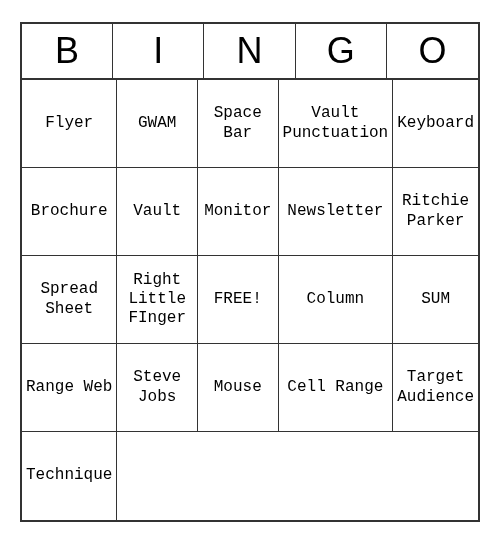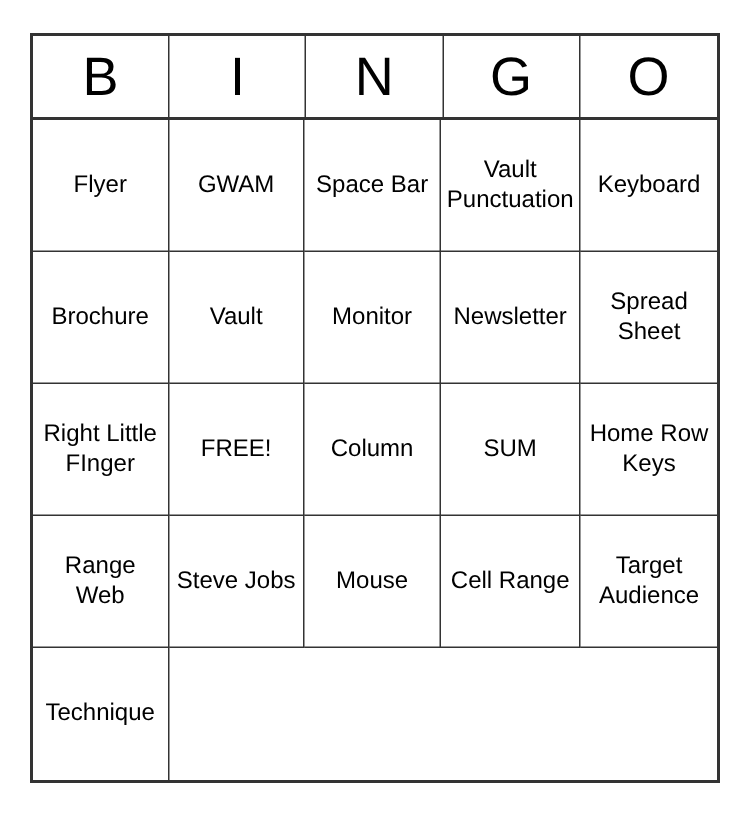--- a/index.html
+++ b/index.html
@@ -38,20 +38,21 @@
     }
 
     .bingo-header-cell:last-child {
       border-right: none;
     }
 
     .bingo-grid {
       display: grid;
       grid-template-columns: repeat(5, 1fr);
       grid-template-rows: repeat(5, 1fr);
+      font-family: Liberation Mono, monospace;
     }
 
     .bingo-cell {
       border-right: 1px solid #333;
       border-bottom: 1px solid #333;
       min-height: 88px;
       display: flex;
       align-items: center;
       justify-content: center;
       text-align: center;
@@ -104,36 +105,36 @@
       <div class="bingo-cell">
         <span class="xl">Vault</span>
       </div>
       <div class="bingo-cell">
         <span class="md">Monitor</span>
       </div>
       <div class="bingo-cell">
         <span class="sm">Newsletter</span>
       </div>
       <div class="bingo-cell">
+        <span class="lg">Ritchie Parker</span>
+      </div>
+      <div class="bingo-cell">
         <span class="md">Spread Sheet</span>
       </div>
       <div class="bingo-cell">
         <span class="sm">Right Little FInger</span>
       </div>
       <div class="bingo-cell">
         <span class="lg">FREE!</span>
       </div>
       <div class="bingo-cell">
         <span class="sm">Column</span>
       </div>
       <div class="bingo-cell">
         <span class="xl">SUM</span>
-      </div>
-      <div class="bingo-cell">
-        <span class="sm">Home Row Keys</span>
       </div>
       <div class="bingo-cell">
         <span class="lg">Range Web</span>
       </div>
       <div class="bingo-cell">
         <span class="lg">Steve Jobs</span>
       </div>
       <div class="bingo-cell">
         <span class="sm">Mouse</span>
       </div>

